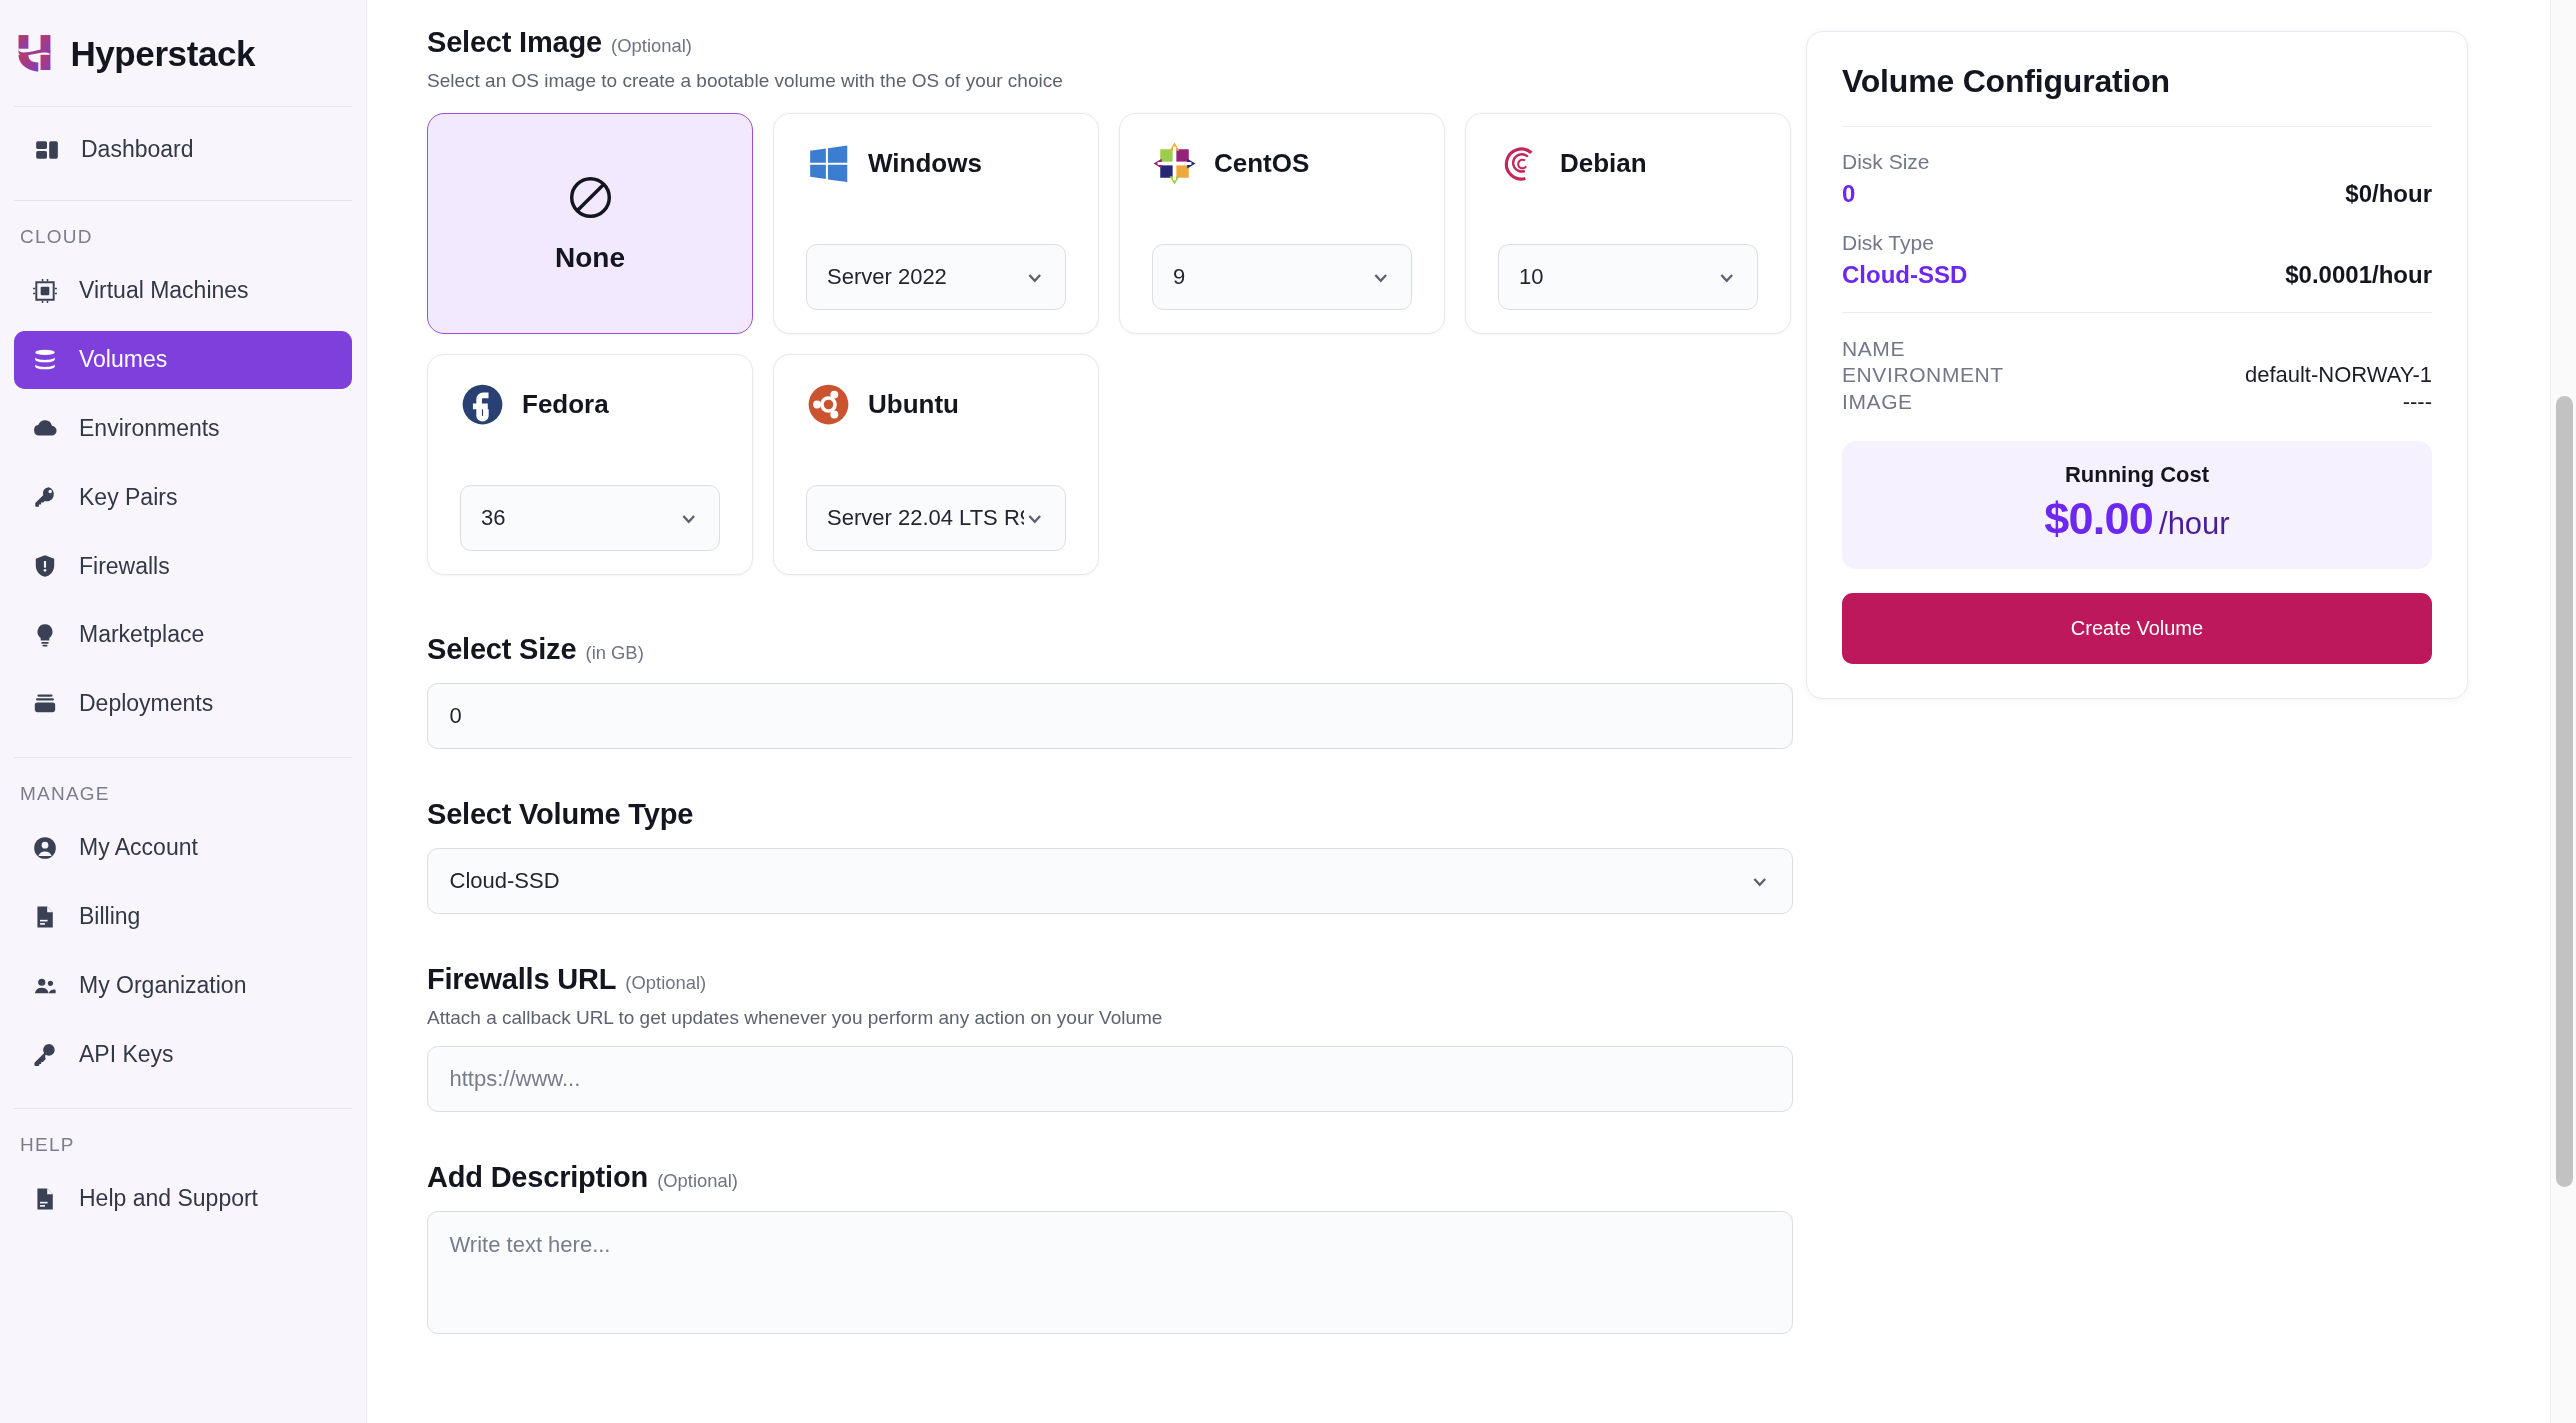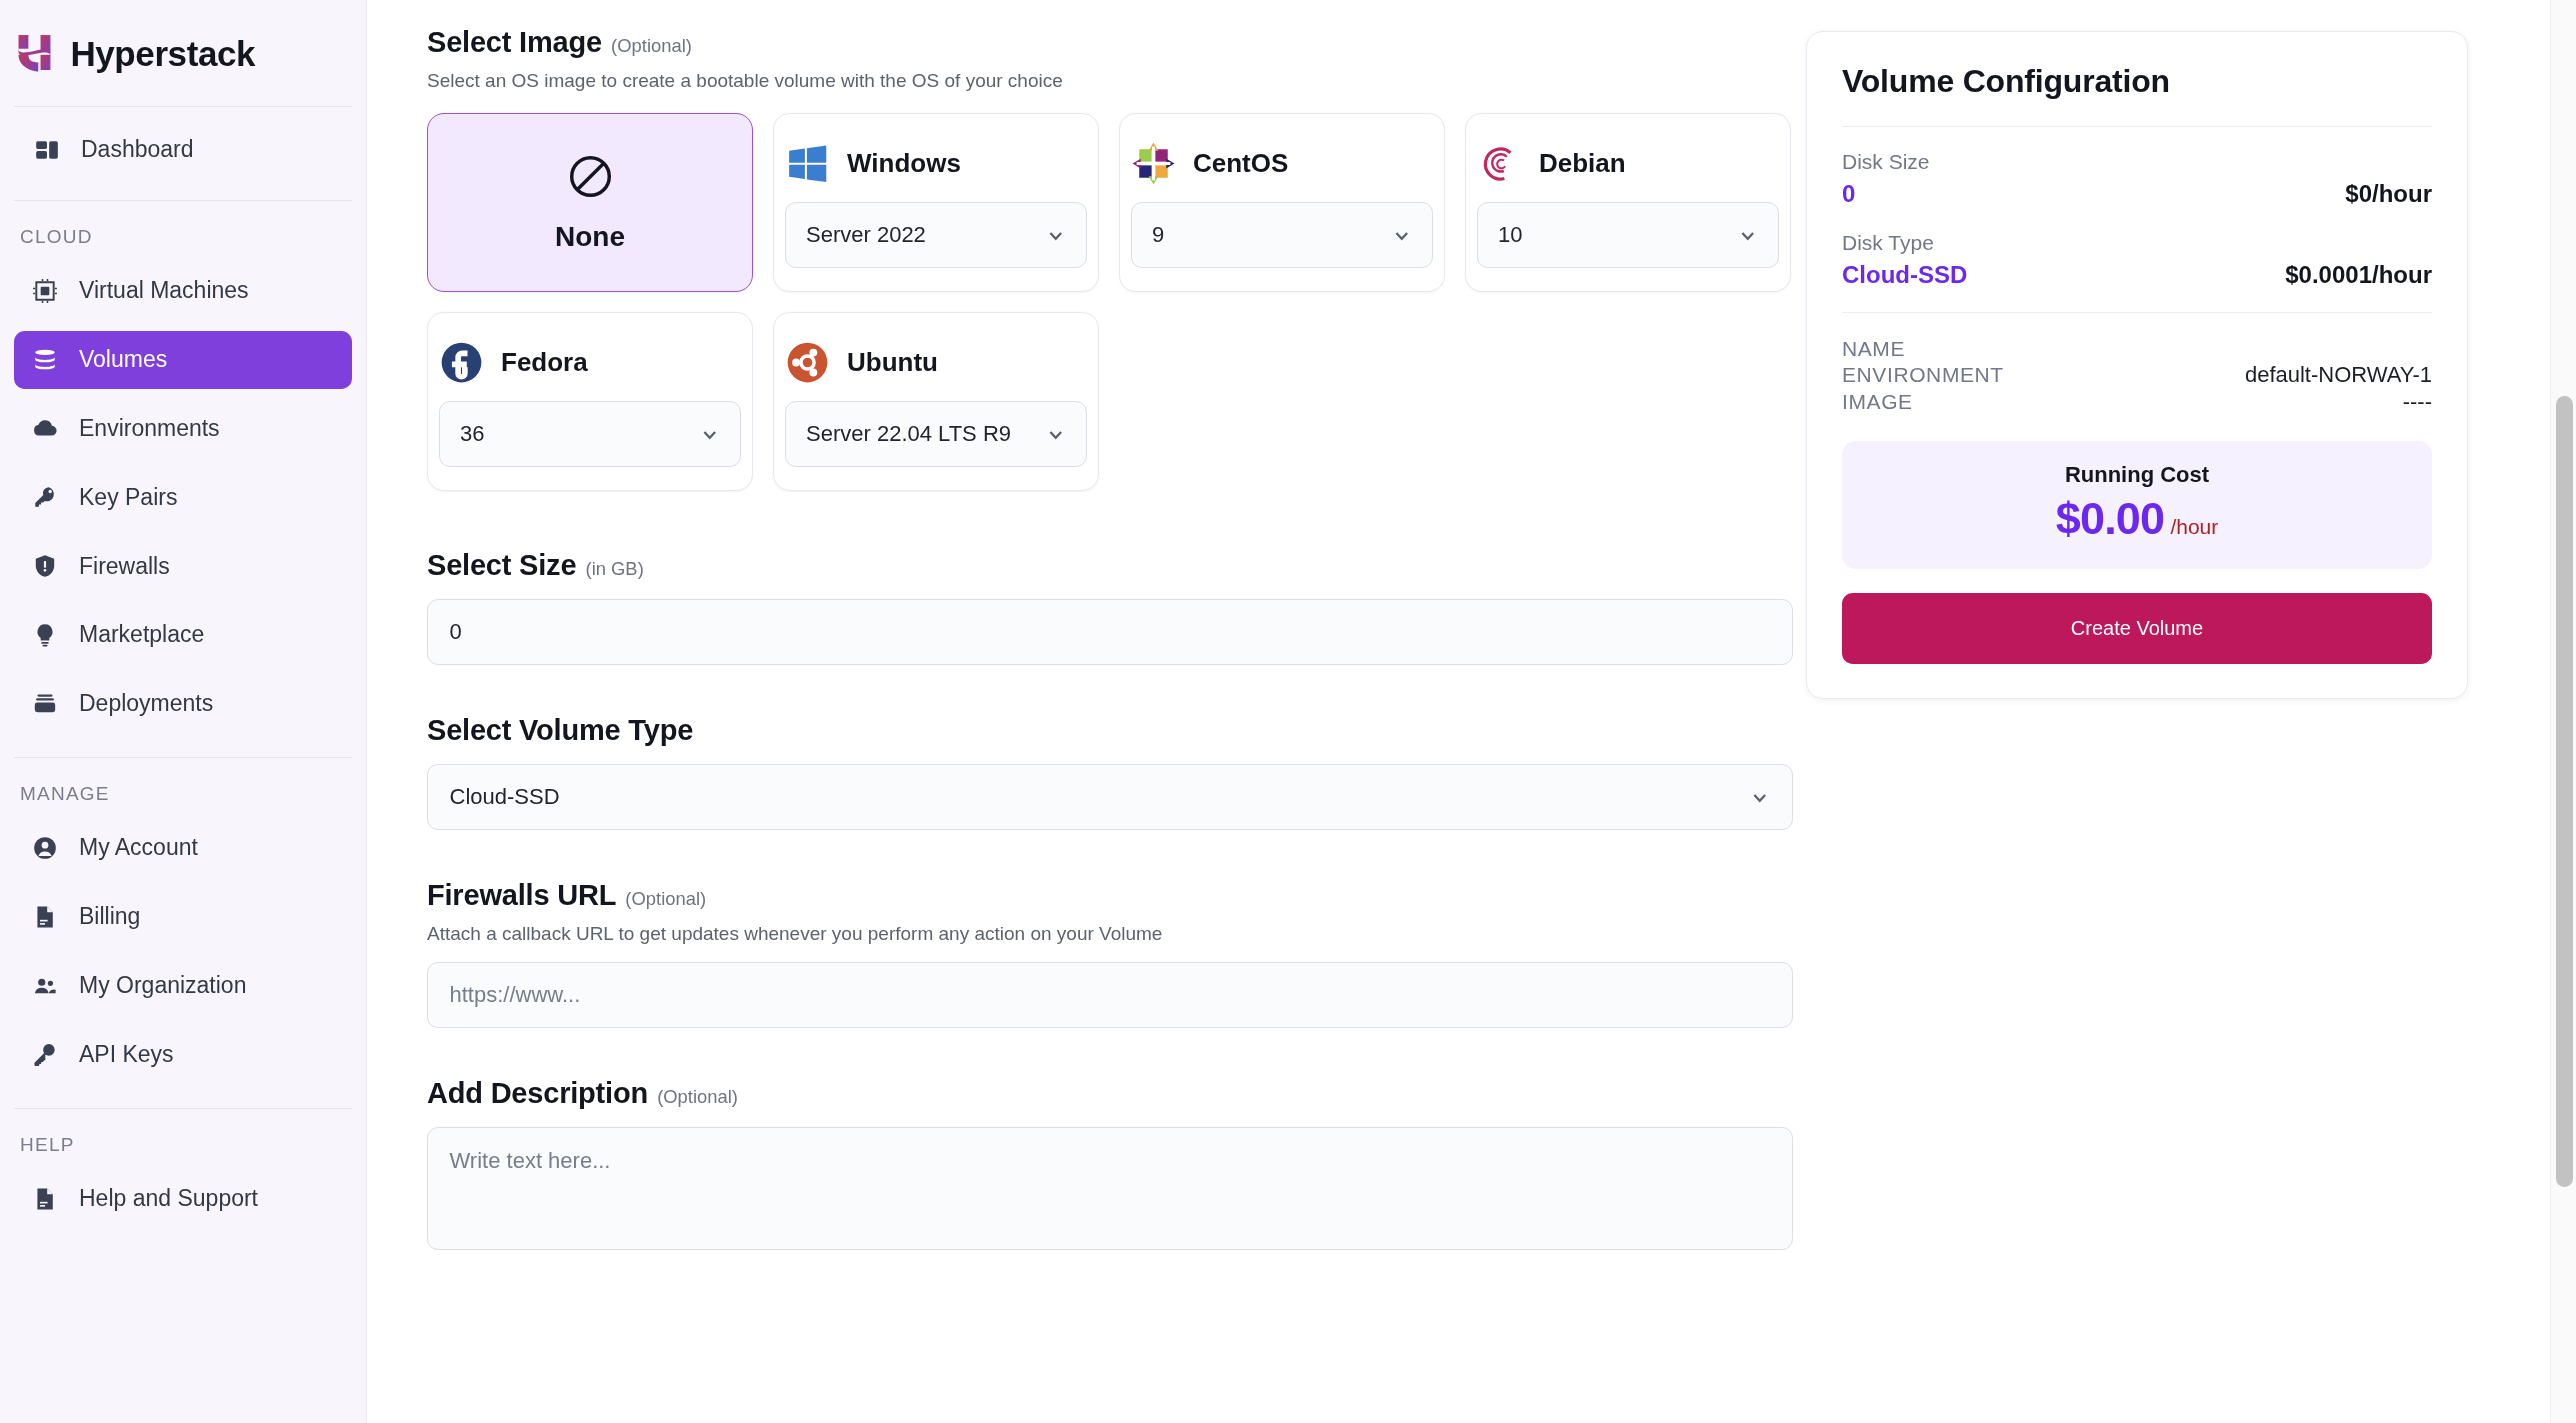--- a/index.html
+++ b/index.html
@@ -53,23 +53,23 @@
 
   h2.section-title {
     font-size: 29px; font-weight: 700; color: #14161f;
     letter-spacing: -0.2px; display: flex; align-items: baseline; gap: 9.2px;
   }
   h2.section-title .opt { font-size: 18.4px; font-weight: 400; color: #6f7382; letter-spacing: 0; }
   .section-sub { font-size: 19px; color: #5d626f; margin-top: 10.8px; }
 
   .os-grid { display: flex; flex-wrap: wrap; gap: 20px; margin-top: 21.5px; width: 1375px; }
   .os-card {
-    width: 326px; height: 179px;
+    width: 326px; height: 221px;
     border: 0.8px solid #e8e8ee; border-radius: 17px;
-    background: #ffffff; padding: 23px 11px;
+    background: #ffffff; padding: 23px 32px;
     display: flex; flex-direction: column; cursor: pointer;
     box-shadow: 0 0.8px 2.3px rgba(20,22,31,0.05);
   }
   .os-card.selected {
     background: #f3e9fe; border: 1.5px solid #9b51e0;
     align-items: center; justify-content: center;
   }
   .os-head { display: flex; align-items: center; gap: 17px; height: 52px; }
   .os-logo { width: 45px; height: 45px; flex: 0 0 45px; display: flex; align-items: center; justify-content: center; }
   .os-name { font-size: 26px; font-weight: 700; color: #14161f; }
@@ -121,21 +121,21 @@
   .meta-row { display: flex; justify-content: space-between; align-items: baseline; margin-top: 1px; }
   .meta-key { font-size: 21px; color: #73778a; letter-spacing: 0.6px; }
   .meta-val { font-size: 22px; color: #1c1f29; }
   .cost-box {
     margin-top: 26px; background: #f5f1fe; border-radius: 14px;
     padding: 21.5px 0 24.6px 0; text-align: center;
   }
   .cost-label { font-size: 22px; font-weight: 700; color: #14161f; }
   .cost-amount { margin-top: 4.6px; }
   .cost-amount .big { font-size: 45px; font-weight: 700; color: #6d28f0; letter-spacing: -0.8px; }
-  .cost-amount .per { font-size: 21px; color: #b91c1c; margin-left: 6.1px; }
+  .cost-amount .per { font-size: 31px; color: #4c1d95; margin-left: 6.1px; }
   .create-btn {
     margin-top: 24px; width: 100%; height: 71px;
     background: #be185d; border: none; border-radius: 10.8px;
     color: #ffffff; font-size: 20px; font-family: inherit;
     cursor: pointer; display: flex; align-items: center; justify-content: center;
   }
 
   
   .scrollbar-track {
     position: absolute; top: 0; right: 0; width: 26px; height: 1424px;

